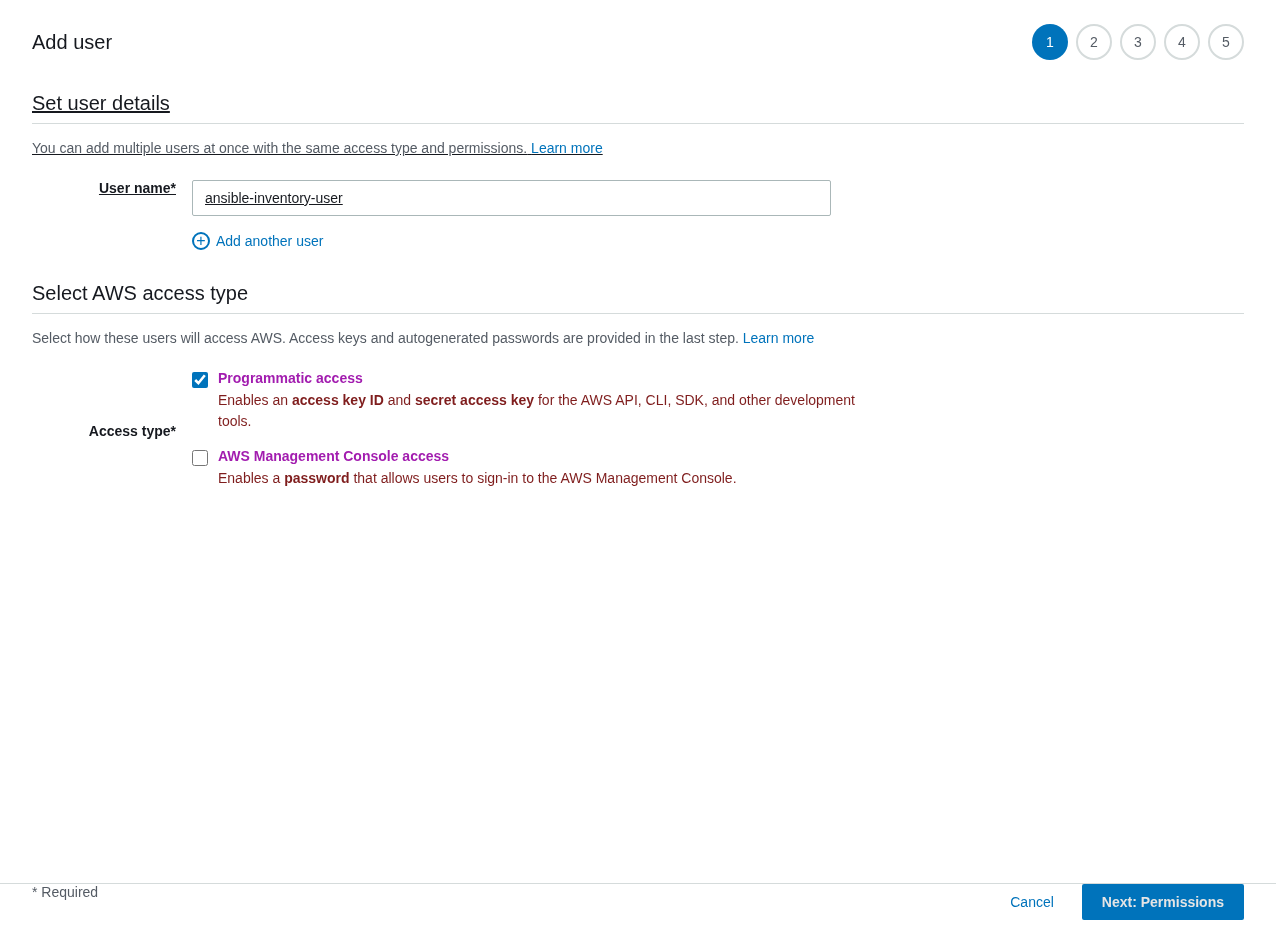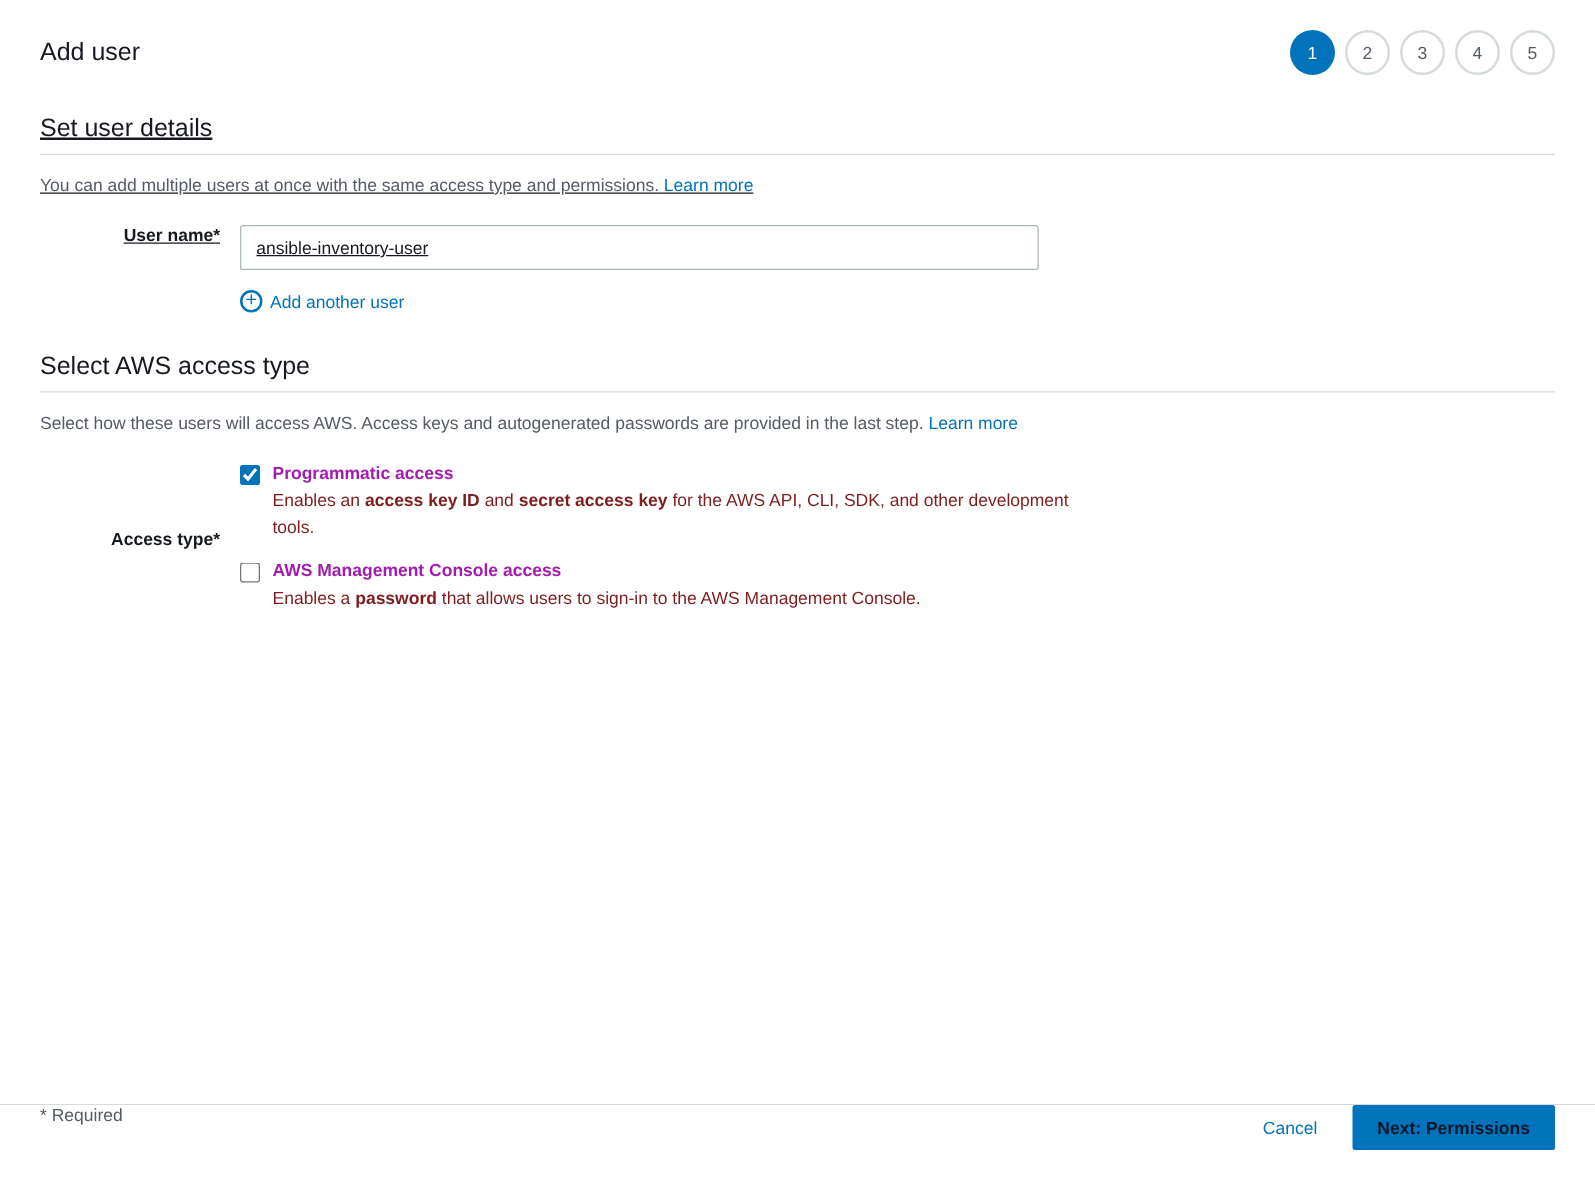--- a/index.html
+++ b/index.html
@@ -244,21 +244,21 @@
       border: none;
       color: #0073bb;
       font-size: 14px;
       cursor: pointer;
       padding: 8px 16px;
       font-weight: 400;
     }
 
     .btn-primary {
       background-color: #0073bb;
-      color: #0f172a;
+      color: #e5e5e5;
       border: none;
       border-radius: 2px;
       padding: 8px 20px;
       font-size: 14px;
       font-weight: 700;
       cursor: pointer;
       height: 36px;
     }
   </style>
 </head>

